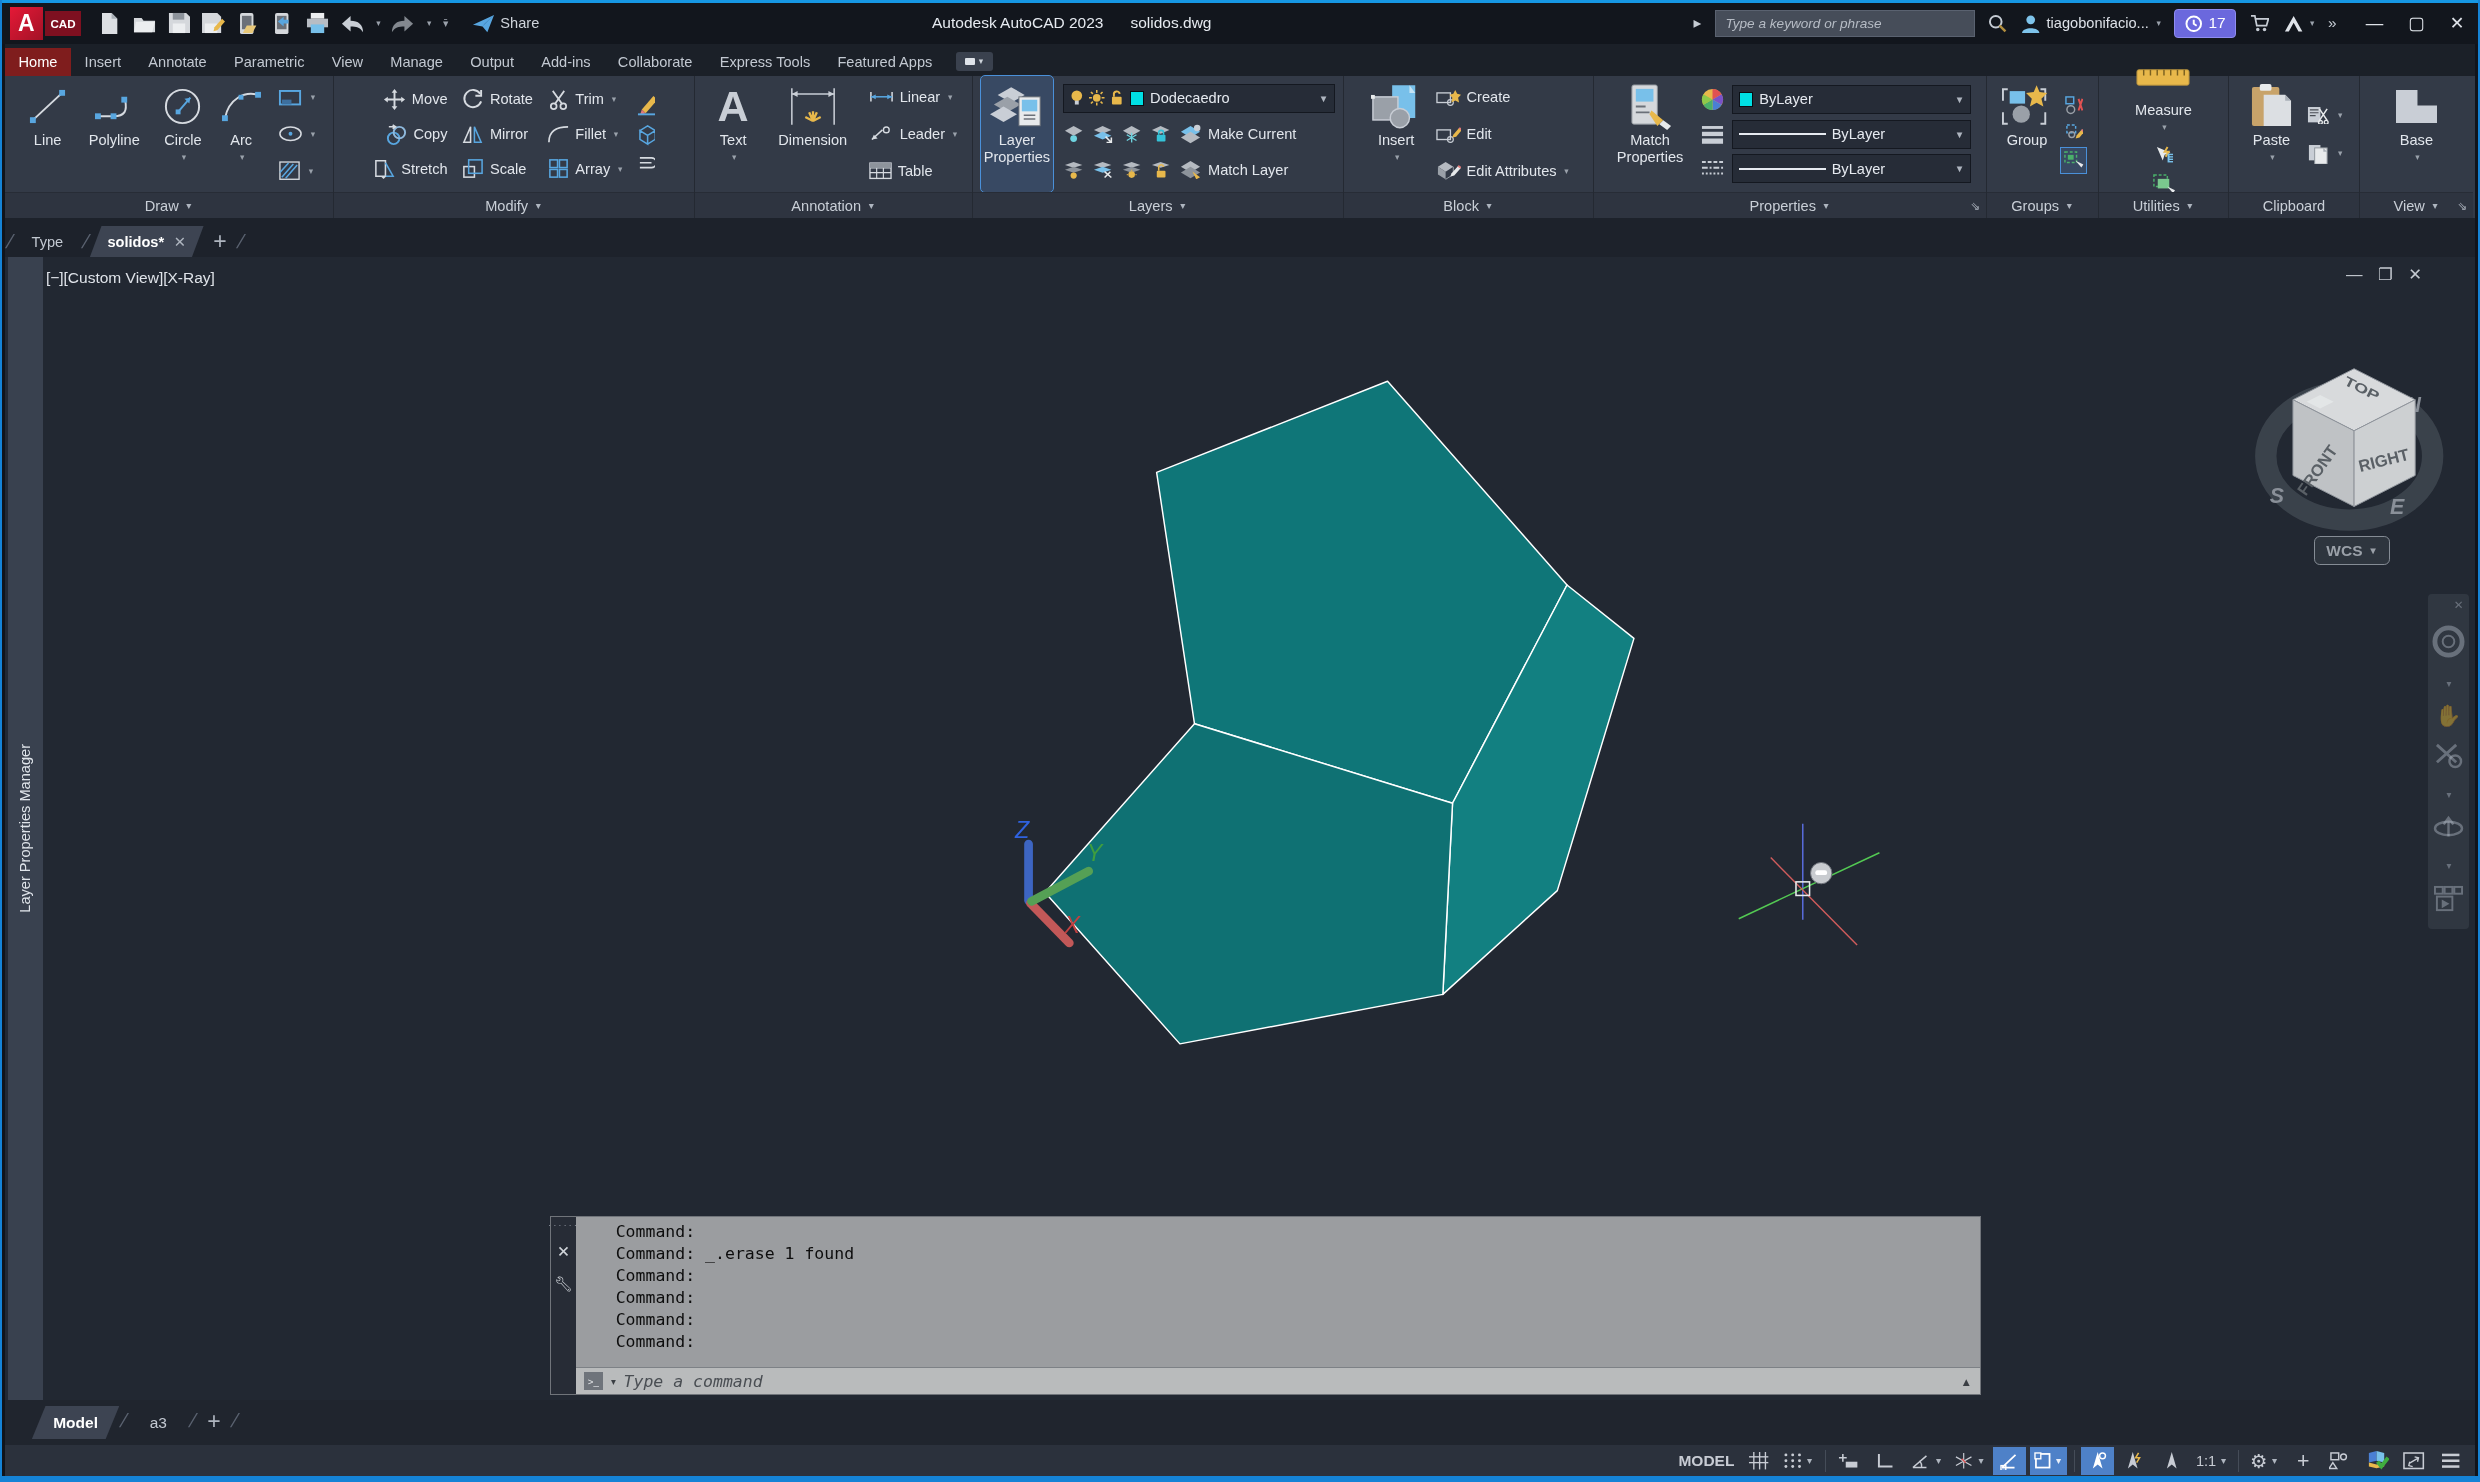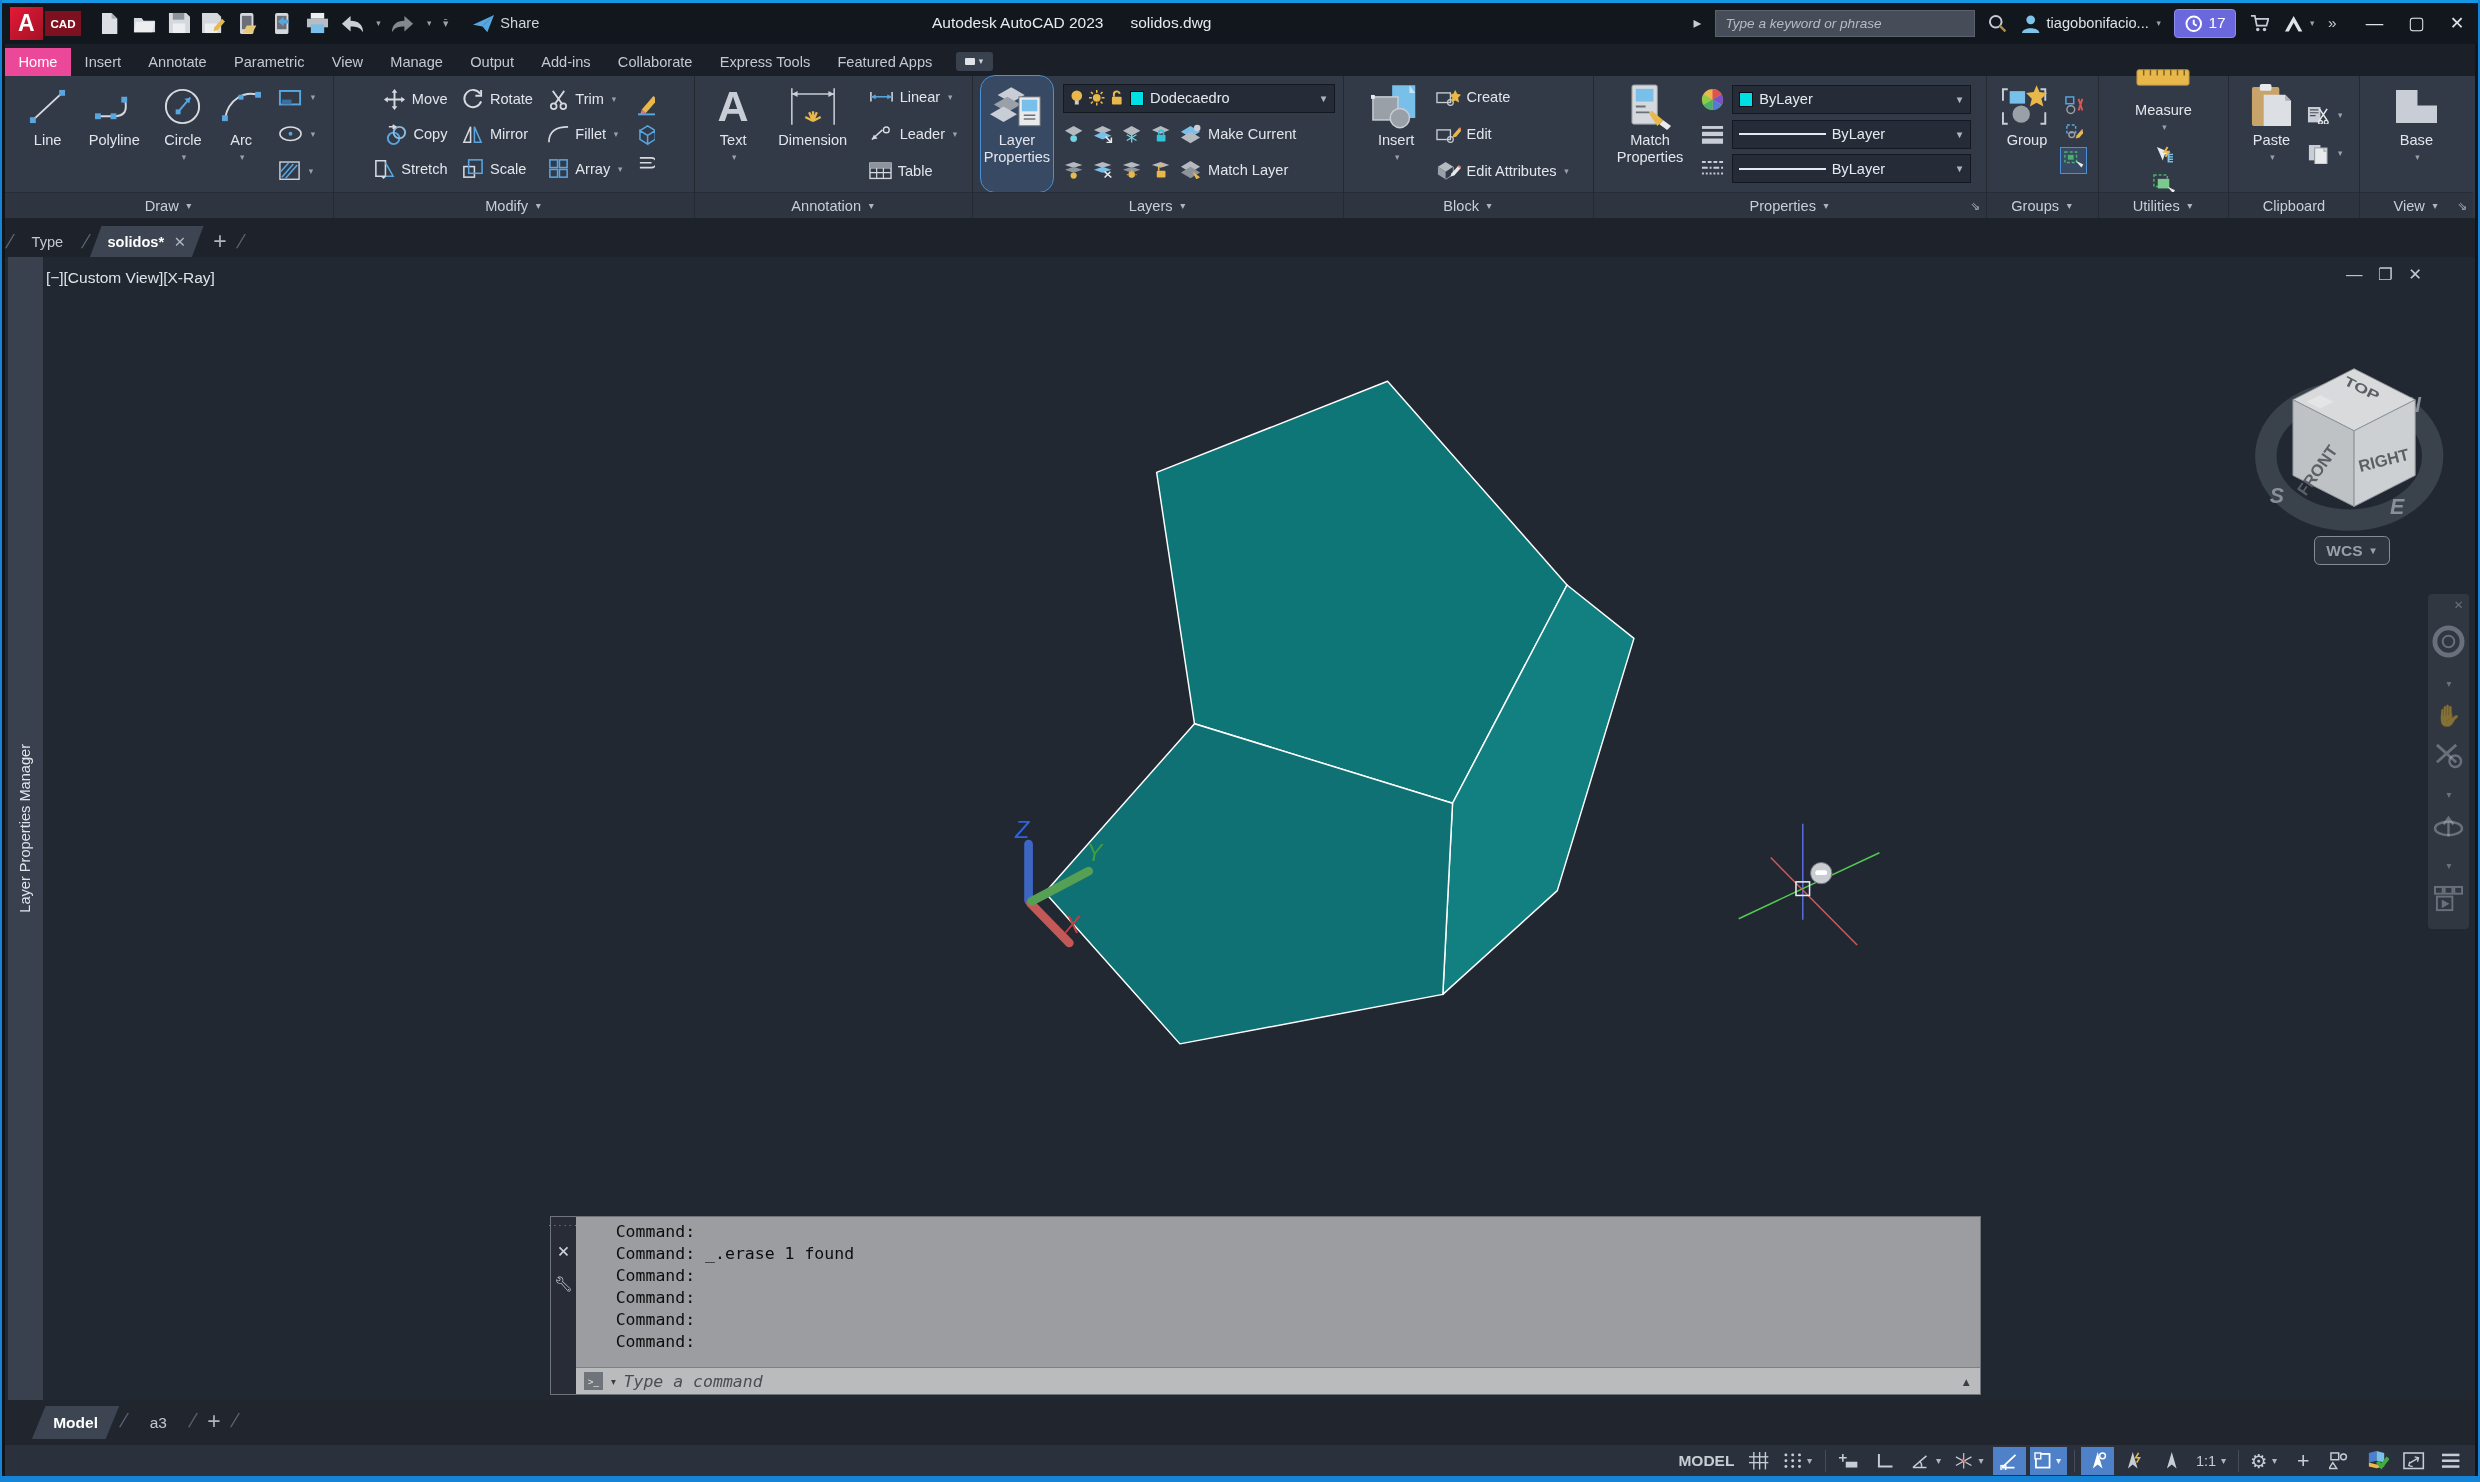--- a/index.html
+++ b/index.html
@@ -29,21 +29,21 @@
   .searchbox::placeholder{color:#b6bcc5;font-style:italic;}
   .tb-ic{color:#c6ccd4;font-size:15.5px;display:flex;align-items:center;gap:3.9px;}
   .account{color:#dde1e8;font-size:14.6px;display:flex;align-items:center;gap:5.8px;}
   .trial{display:flex;align-items:center;gap:5.8px;background:#6b68dd;border:1px solid #8f8cf0;border-radius:3.9px;
       height:29px;padding:0 9.7px;color:#fff;font-size:15.5px;}
   .winbtns{display:flex;align-items:center;gap:25px;color:#dfe3e9;font-size:17.5px;margin-left:15.5px;margin-right:5.8px;}
 
   
   .tabrow{position:absolute;top:44px;left:2.9px;right:2.9px;height:32px;background:#1b2028;display:flex;align-items:flex-end;}
   .rtab{padding:5.8px 13.6px;font-size:14.6px;color:#c3c9d2;}
-  .rtab.active{background:#ec4899;color:#fff;}
+  .rtab.active{background:#7f1d1d;color:#fff;}
   .ribbon-collapse{margin-left:9.7px;margin-bottom:4.9px;width:37px;height:19.4px;background:#3a414e;border-radius:2.9px;
       display:flex;align-items:center;justify-content:center;gap:3.9px;color:#cfd4db;font-size:8.7px;}
   .ribbon-collapse .sq{width:9.7px;height:7.8px;background:#dfe3e9;border-radius:1px;}
 
   
   .ribbon{position:absolute;top:76px;left:2.9px;right:2.9px;height:143px;background:#333a47;display:flex;}
   .panel{position:relative;height:100%;border-right:1px solid #242932;flex:0 0 auto;}
   .pbody{position:absolute;top:0;left:0;right:0;bottom:27px;display:flex;align-items:center;justify-content:center;}
   .ptitle{position:absolute;bottom:0;left:0;right:0;height:27px;display:flex;align-items:center;justify-content:center;
       gap:5.8px;color:#c9cfd7;font-size:14.6px;background:#2e3440;border-top:1px solid #272c36;}
@@ -501,21 +501,21 @@
         </div>
       </div>
       <div class="ptitle">
           <span>Annotation</span>
           <span class="tri">▼</span>
         </div>
     </div>
 
     <div class="panel" style="width:371px;">
       <div class="pbody" style="gap:9.7px;padding:0 7.8px;">
-        <div class="bb hl" style="width:74px;border-radius:14px;">
+        <div class="bb hl" style="width:74px;border-radius:4px;">
           <span class="bicon">
               <svg width="54" height="47" viewBox="0 0 56 48">
                 <path d="M8 12 l14 -8 14 8 -14 8 z" fill="#c9ced6"></path>
                 <path d="M4 22 l14 -8 14 8 -14 8 z" fill="#9aa0a8"></path>
                 <path d="M0 32 l14 -8 14 8 -14 8 z" fill="#c9ced6"></path>
                 <rect x="30" y="14" width="22" height="30" fill="#e8eaec" stroke="#6b7078"></rect>
                 <rect x="33" y="17" width="16" height="12" fill="#78c0ea"></rect>
                 <path d="M35 33 h12 M35 37 h12" stroke="#6b7078" stroke-width="1.6"></path>
               </svg>
             </span>

